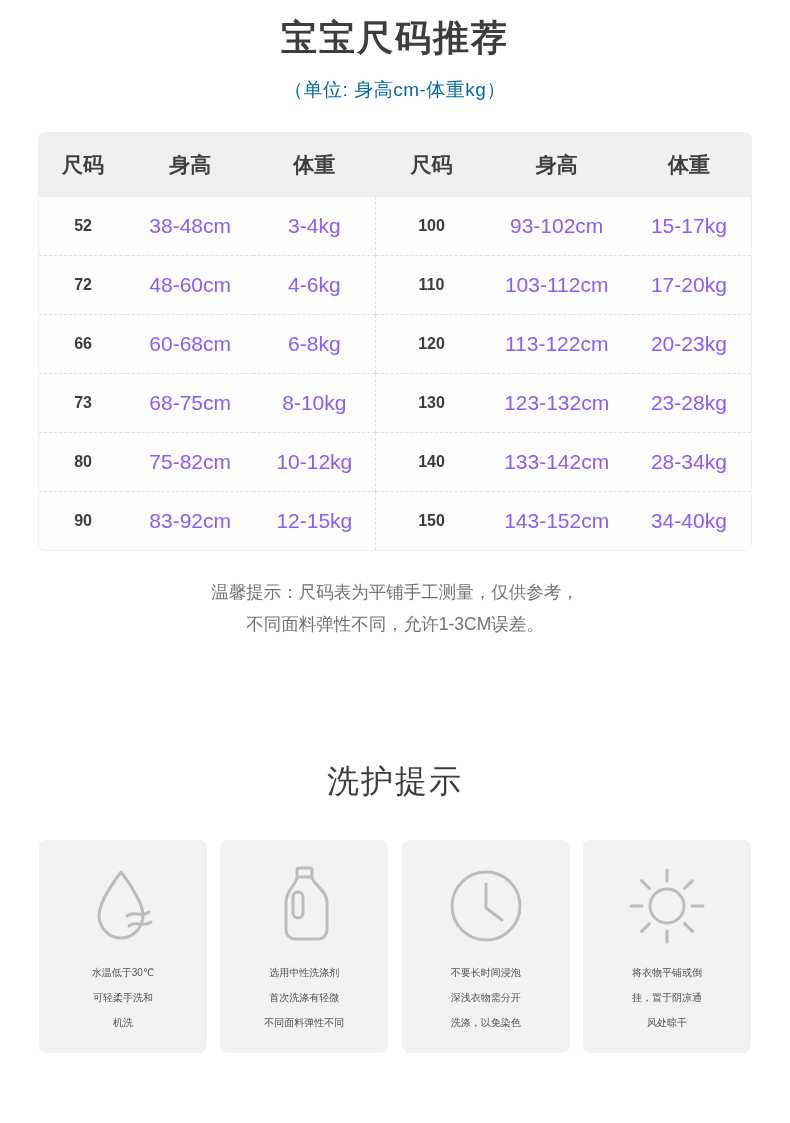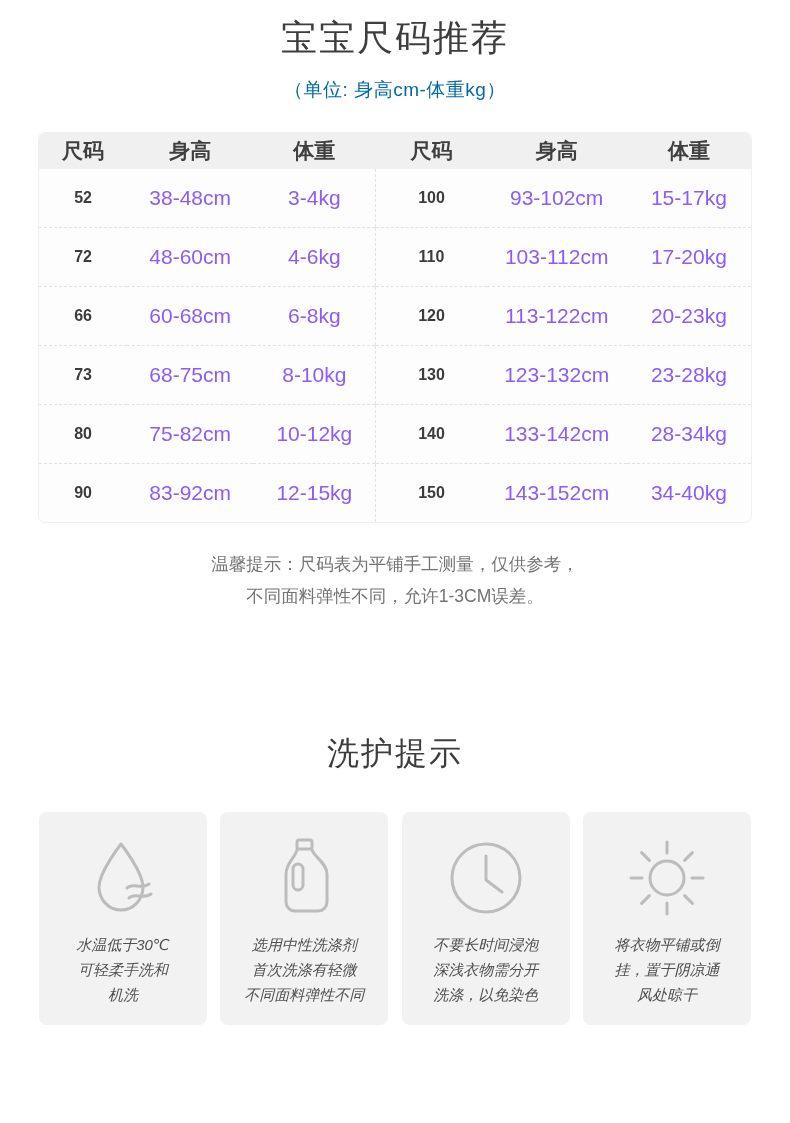--- a/index.html
+++ b/index.html
@@ -22,21 +22,21 @@
   }
 
   
   .size-title {
     text-align: center;
     font-size: 36px;
     color: #3d3d3d;
     letter-spacing: 2px;
     margin: 8px 0 0 0;
     padding-top: 6px;
-    font-weight: 400;
+    font-weight: 700;
   }
   .size-subtitle {
     text-align: center;
     font-size: 19px;
     color: #0369a1;
     margin-top: 14px;
     letter-spacing: 0.5px;
   }
 
   .table-wrap {
@@ -50,21 +50,21 @@
   table.size-table {
     width: 100%;
     border-collapse: collapse;
     table-layout: fixed;
   }
   table.size-table thead th {
     background: #f0f0f0;
     font-size: 21px;
     font-weight: 700;
     color: #3f3f3f;
-    padding: 4px 0;
+    padding: 18px 0;
     text-align: center;
     border: none;
   }
   table.size-table tbody td {
     text-align: center;
     padding: 17px 0;
     border-bottom: 1px dashed #e2e2e2;
     background: #fdfdfd;
   }
   table.size-table tbody tr:last-child td {
@@ -129,28 +129,27 @@
     padding-top: 20px;
   }
   .care-icon {
     height: 92px;
     display: flex;
     align-items: center;
     justify-content: center;
   }
   .care-text {
     margin-top: 8px;
-    font-size: 15px;
+    font-size: 10px;
     line-height: 25px;
     color: #4f4f4f;
     text-align: center;
     padding: 0 14px;
     box-sizing: border-box;
     width: 100%;
-    font-style: italic;
   }
 </style>
 </head>
 <body>
 
 <div class="page">
 
   <h1 class="size-title">宝宝尺码推荐</h1>
   <div class="size-subtitle">（单位: 身高cm-体重kg）</div>
 

